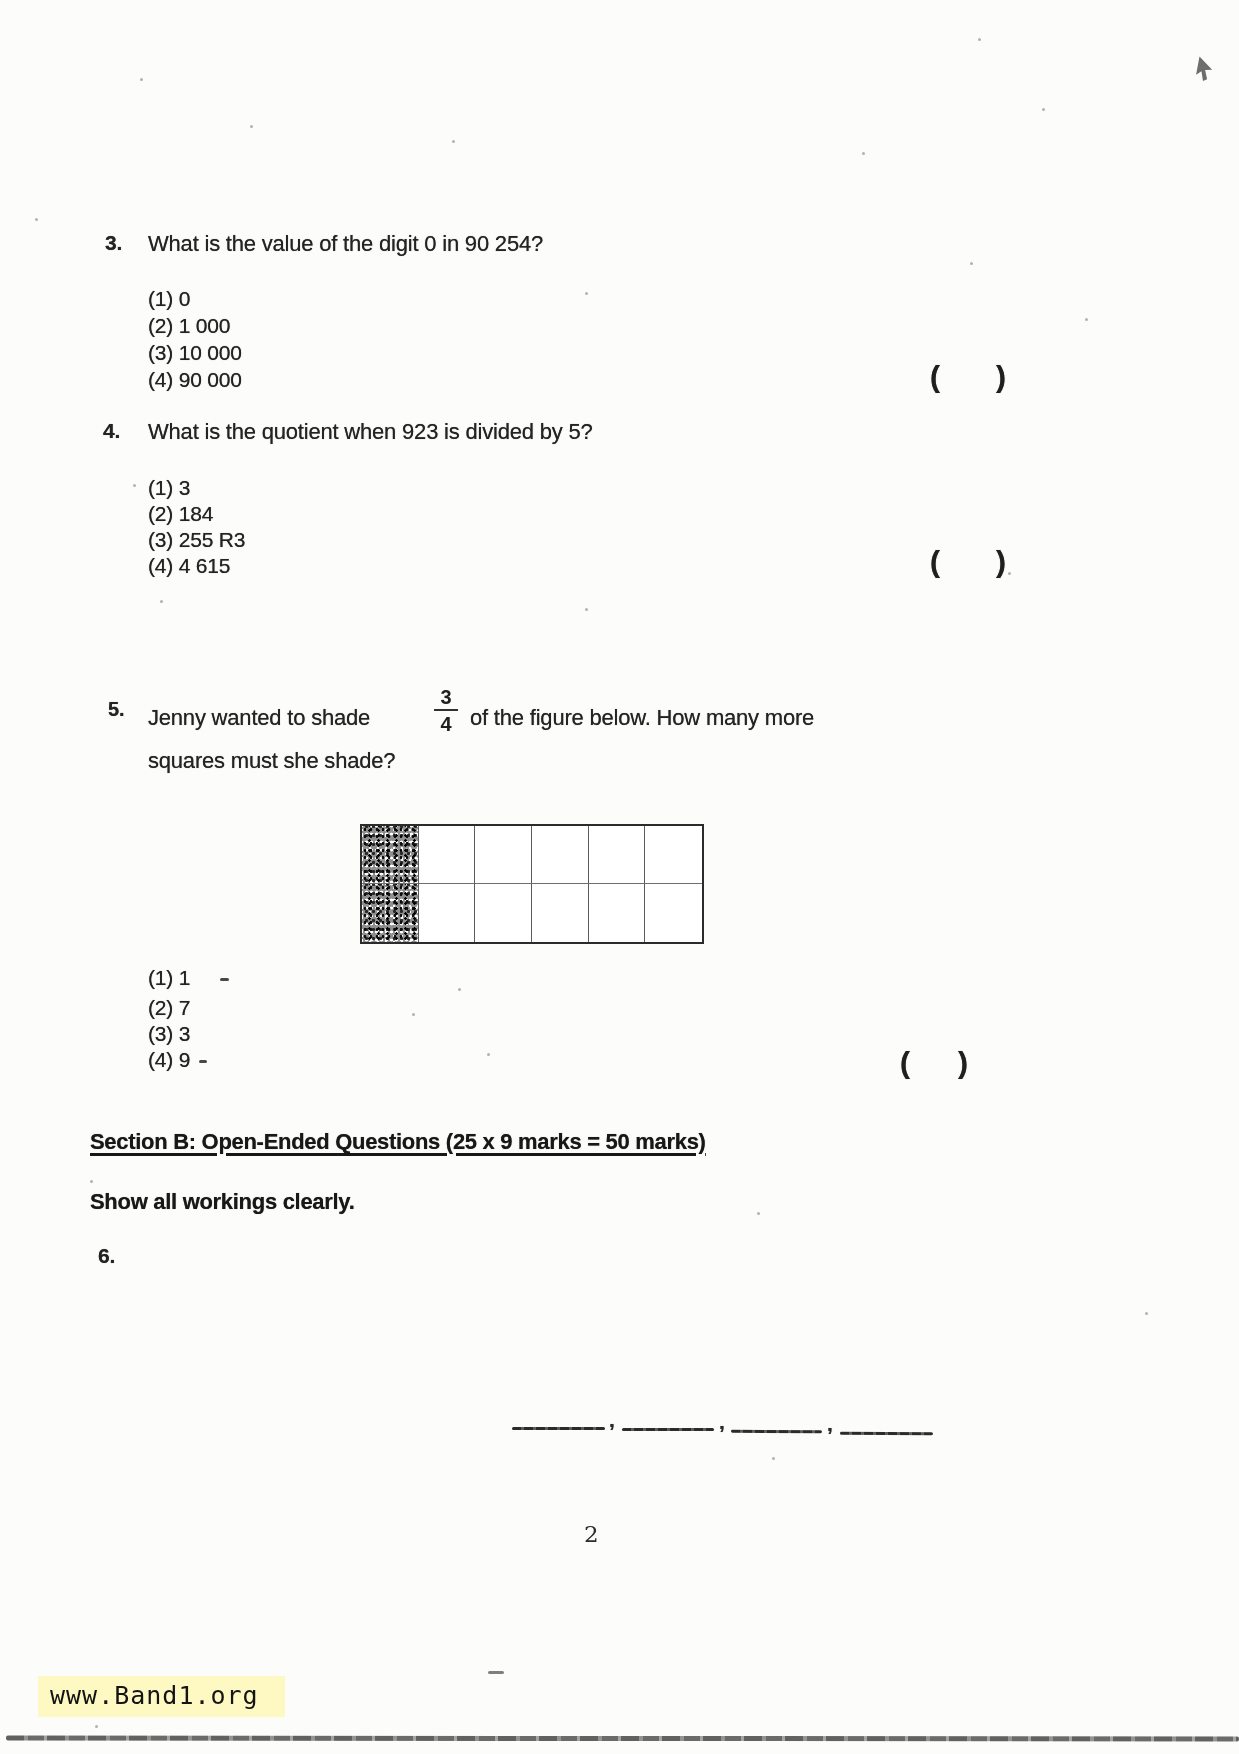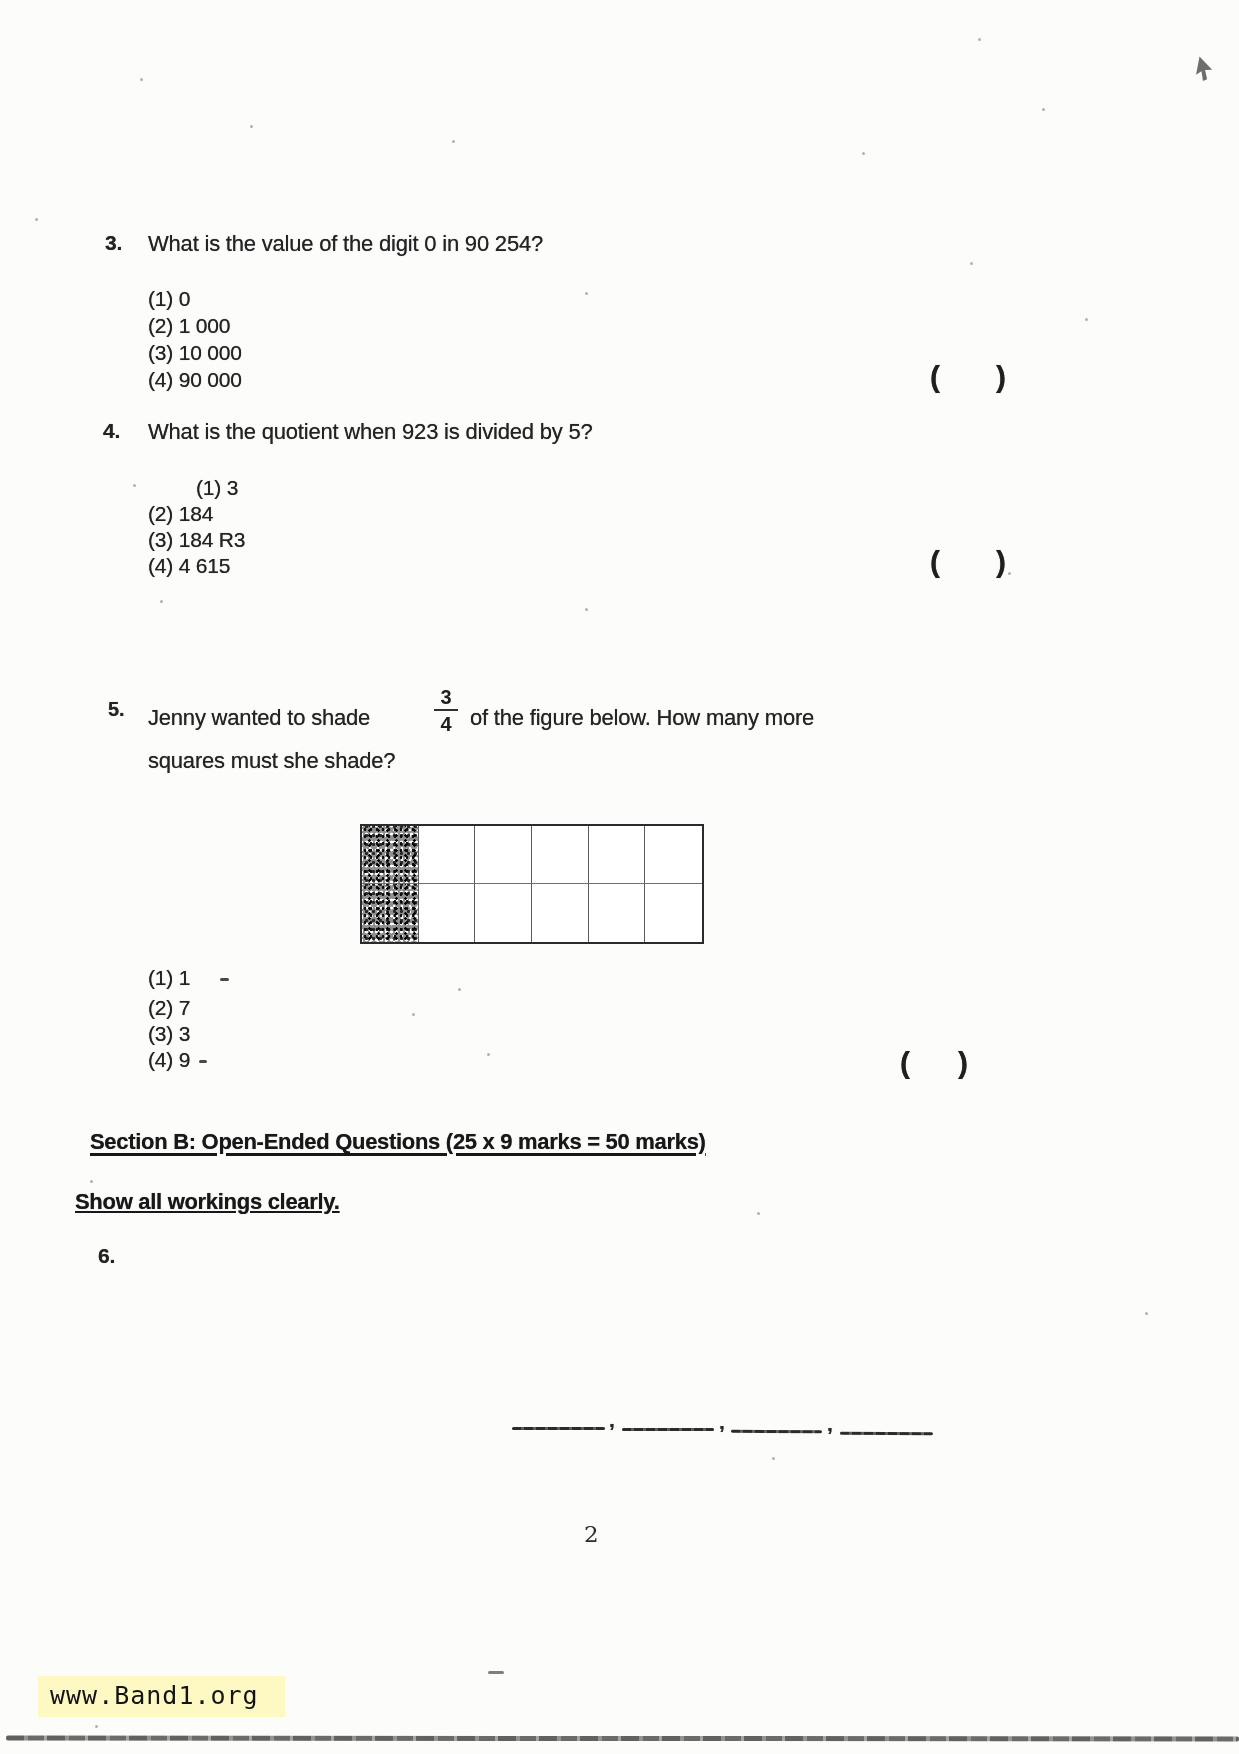--- a/index.html
+++ b/index.html
@@ -67,23 +67,23 @@
       <span class="t opt" style="top:314px;">(2) 1 000</span>
       <span class="t opt" style="top:341px;">(3) 10 000</span>
       <span class="t opt" style="top:368px;">(4) 90 000</span>
     </div>
     <span class="t bracket" style="left:930px;top:360px;">(</span>
     <span class="t bracket" style="left:996px;top:360px;">)</span>
 
     <span class="t qnum" style="left:103px;top:419px;">4.</span>
     <span class="t qtext" style="left:148px;top:419px;">What is the quotient when 923 is divided by 5?</span>
     <div class="optwrap" style="left:148px;top:0;">
-      <span class="t opt" style="top:476px;margin-left:48px;">(1) 3</span>
+      <span class="t opt" style="top:476px;">(1) 3</span>
       <span class="t opt" style="top:502px;">(2) 184</span>
-      <span class="t opt" style="top:528px;">(3) 184 R3</span>
+      <span class="t opt" style="top:528px;">(3) 255 R3</span>
       <span class="t opt" style="top:554px;">(4) 4 615</span>
     </div>
     <span class="t bracket" style="left:930px;top:545px;">(</span>
     <span class="t bracket" style="left:996px;top:545px;">)</span>
 
     <span class="t qnum" style="left:108px;top:698px;font-size:20px;">5.</span>
     <span class="t qtext" style="left:148px;top:705px;">Jenny wanted to shade</span>
     <div class="frac" style="left:432px;top:686px;">
       <span class="num">3</span>
       <span class="bar"></span>
@@ -110,21 +110,21 @@
     <div class="optwrap" style="left:148px;top:0;">
       <span class="t opt" style="top:966px;">(1) 1</span>
       <span class="t opt" style="top:996px;">(2) 7</span>
       <span class="t opt" style="top:1022px;">(3) 3</span>
       <span class="t opt" style="top:1048px;">(4) 9</span>
     </div>
     <span class="t bracket" style="left:900px;top:1046px;">(</span>
     <span class="t bracket" style="left:958px;top:1046px;">)</span>
 
     <span class="t boldline underlined" style="left:90px;top:1129px;">Section B: Open-Ended Questions (25 x 9 marks = 50 marks)</span>
-    <span class="t boldline" style="left:75px;top:1189px;text-decoration:underline;">Show all workings clearly.</span>
+    <span class="t boldline" style="left:90px;top:1189px;">Show all workings clearly.</span>
 
     <span class="t qnum" style="left:98px;top:1244px;">6.</span>
 
     <div class="blank" style="left:512px;top:1427px;width:93px;"></div>
     <span class="t comma" style="left:609px;top:1408px;">,</span>
     <div class="blank" style="left:622px;top:1428px;width:92px;"></div>
     <span class="t comma" style="left:719px;top:1410px;">,</span>
     <div class="blank" style="left:731px;top:1430px;width:91px;transform:rotate(0.2deg);"></div>
     <span class="t comma" style="left:827px;top:1412px;">,</span>
     <div class="blank" style="left:840px;top:1432px;width:93px;transform:rotate(0.2deg);"></div>

